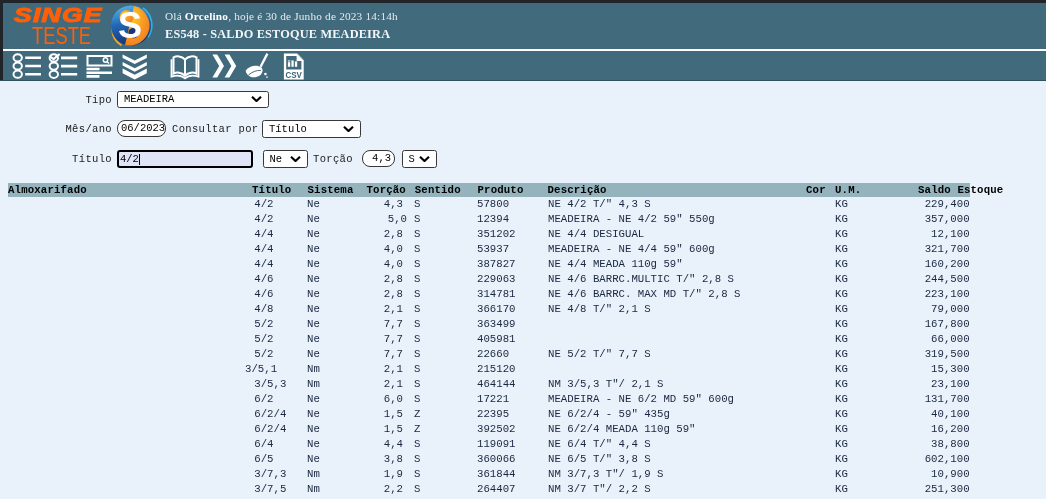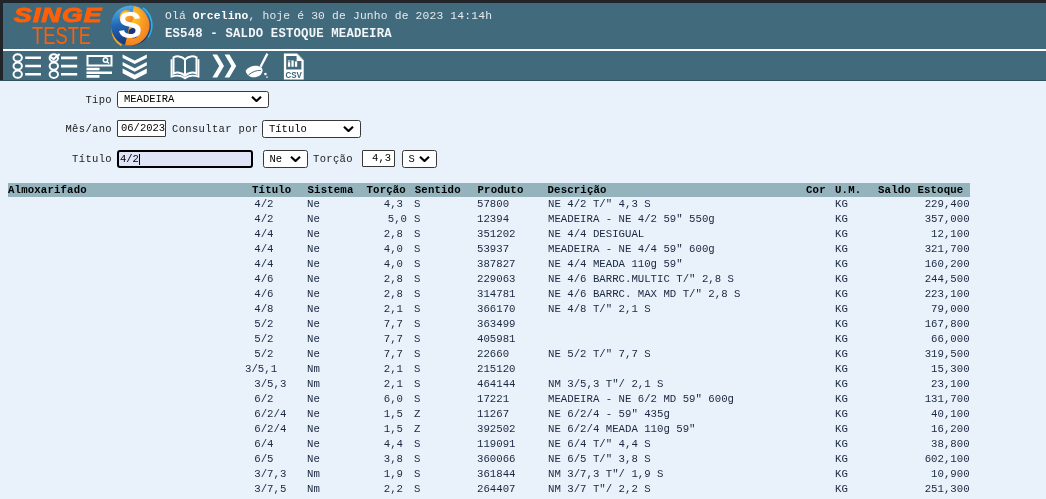--- a/index.html
+++ b/index.html
@@ -13,31 +13,31 @@
   #wline { position:absolute; left:3px; top:49px; width:1043px; height:2px; background:#fff; }
   #tbline { position:absolute; left:0; top:80px; width:1046px; height:1px; background:#32505d; }
   #logo1 { position:absolute; left:14px; top:4px; color:#ff5f06; font-family:"Liberation Sans",sans-serif;
      font-weight:bold; font-style:italic; font-size:21px; line-height:21px; letter-spacing:1px;
      -webkit-text-stroke:1.1px #ff5f06;
      transform:scaleX(1.26); transform-origin:left top; }
   #logo2 { position:absolute; left:32px; top:25px; color:#ff5f06; font-family:"Liberation Sans",sans-serif;
      font-weight:400; font-size:23.5px; line-height:23px; letter-spacing:0;
      transform:scaleX(0.78); transform-origin:left top; }
   #greet { position:absolute; left:165px; top:8px; color:#e3ebee; font-size:11.3px;
-     letter-spacing:0.18px; line-height:17.5px; white-space:pre; }
+     letter-spacing:0.18px; line-height:17.5px; white-space:pre;font-family:Liberation Serif, serif; }
   #greet b { color:#fff; }
   #greet .l2 { font-size:12.3px; font-weight:bold; color:#f2f6f8; }
   
   .lbl { position:absolute; left:0; width:112px; text-align:right; font-size:10.5px;
      letter-spacing:0.35px; color:#1a1a1a; white-space:pre; }
   .lbl2 { position:absolute; font-size:10.5px; letter-spacing:0.35px; color:#1a1a1a; white-space:pre; }
   .sel { position:absolute; background:#fff; border:1.8px solid #383838; border-radius:2.5px; }
   .sel .tx { position:absolute; left:6px; top:50%; transform:translateY(-50%); font-size:10.5px; color:#000; white-space:pre; }
   .sel svg { position:absolute; right:6px; top:50%; transform:translateY(-50%); }
-  .inp { position:absolute; background:#fff; border:1.8px solid #383838; border-radius:1px;
+  .inp { position:absolute; background:#fff; border:1.8px solid #383838; border-radius:8px;
       font-size:10.5px; color:#000; }
   .inp .tx { position:absolute; left:3px; top:50%; transform:translateY(-50%); white-space:pre; }
   
   #band { position:absolute; left:8px; top:183px; width:961.5px; height:13.5px; background:#94b3bc; }
   .h { position:absolute; top:184px; font-size:10.7px; font-weight:bold; color:#000; white-space:pre; line-height:12px; letter-spacing:0.15px; }
   .r { position:absolute; left:0; width:1046px; height:15px; }
   .r span { position:absolute; top:1px; font-size:10.7px; color:#19263f; white-space:pre; line-height:13px; }
   .ra { text-align:right; }
 </style></head>
 <body>
@@ -177,21 +177,21 @@
 <div id="band"></div>
 <div class="h" style="left:8px">Almoxarifado</div>
 <div class="h" style="left:252px">Título</div>
 <div class="h" style="left:307.5px">Sistema</div>
 <div class="h" style="left:366.5px">Torção</div>
 <div class="h" style="left:414.8px">Sentido</div>
 <div class="h" style="left:477.5px">Produto</div>
 <div class="h" style="left:547.5px">Descrição</div>
 <div class="h" style="left:806px">Cor</div>
 <div class="h" style="left:835px">U.M.</div>
-<div class="h" style="left:878px">Saldo Estoque</div>
+<div class="h" style="left:918px">Saldo Estoque</div>
 <div class="r" style="top:197px">
     <span style="left:254.3px">4/2</span>
     <span style="left:307px">Ne</span>
     <span class="ra" style="left:360px;width:43px">4,3</span>
     <span style="left:414px">S</span>
     <span style="left:477px">57800</span>
     <span style="left:548px">NE 4/2 T/" 4,3 S</span>
     <span style="left:835px">KG</span>
     <span class="ra" style="left:895px;width:74.6px">229,400</span>
   </div>
@@ -320,21 +320,21 @@
     <span style="left:477px">17221</span>
     <span style="left:548px">MEADEIRA - NE 6/2 MD 59" 600g</span>
     <span style="left:835px">KG</span>
     <span class="ra" style="left:895px;width:74.6px">131,700</span>
   </div>
 <div class="r" style="top:407px">
     <span style="left:254.3px">6/2/4</span>
     <span style="left:307px">Ne</span>
     <span class="ra" style="left:360px;width:43px">1,5</span>
     <span style="left:414px">Z</span>
-    <span style="left:477px">11267</span>
+    <span style="left:477px">22395</span>
     <span style="left:548px">NE 6/2/4 - 59" 435g</span>
     <span style="left:835px">KG</span>
     <span class="ra" style="left:895px;width:74.6px">40,100</span>
   </div>
 <div class="r" style="top:422px">
     <span style="left:254.3px">6/2/4</span>
     <span style="left:307px">Ne</span>
     <span class="ra" style="left:360px;width:43px">1,5</span>
     <span style="left:414px">Z</span>
     <span style="left:477px">392502</span>

